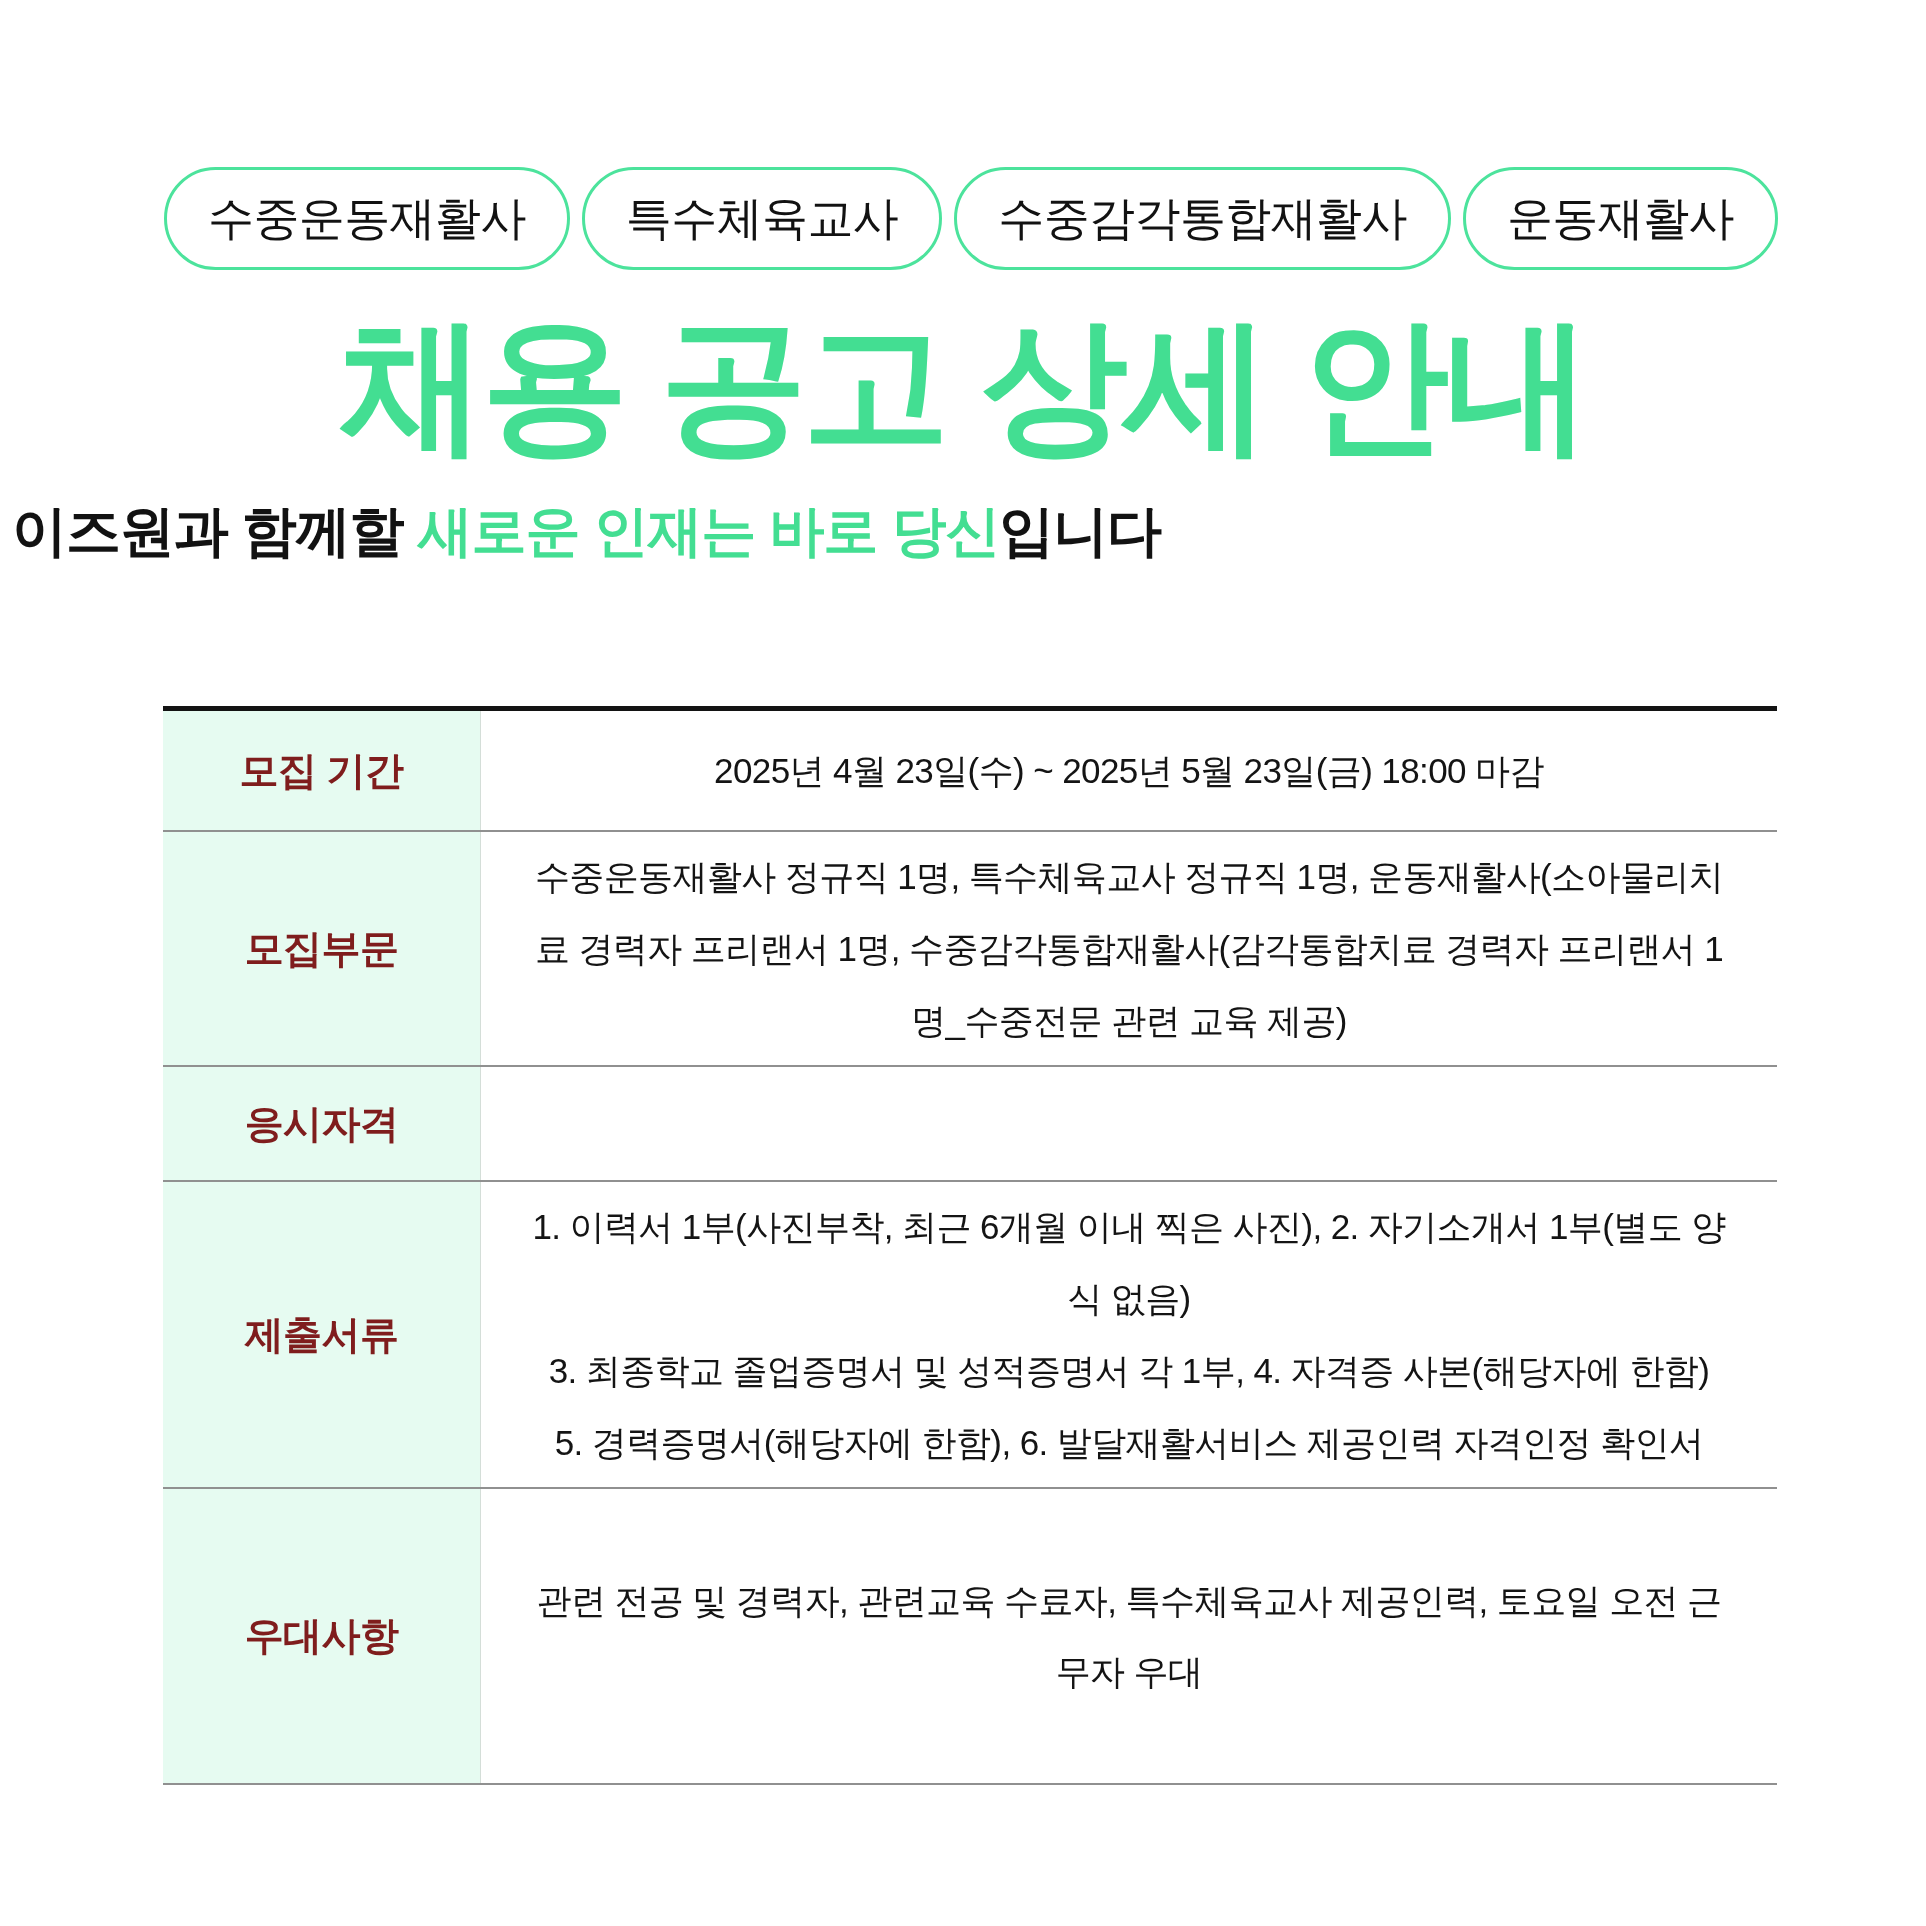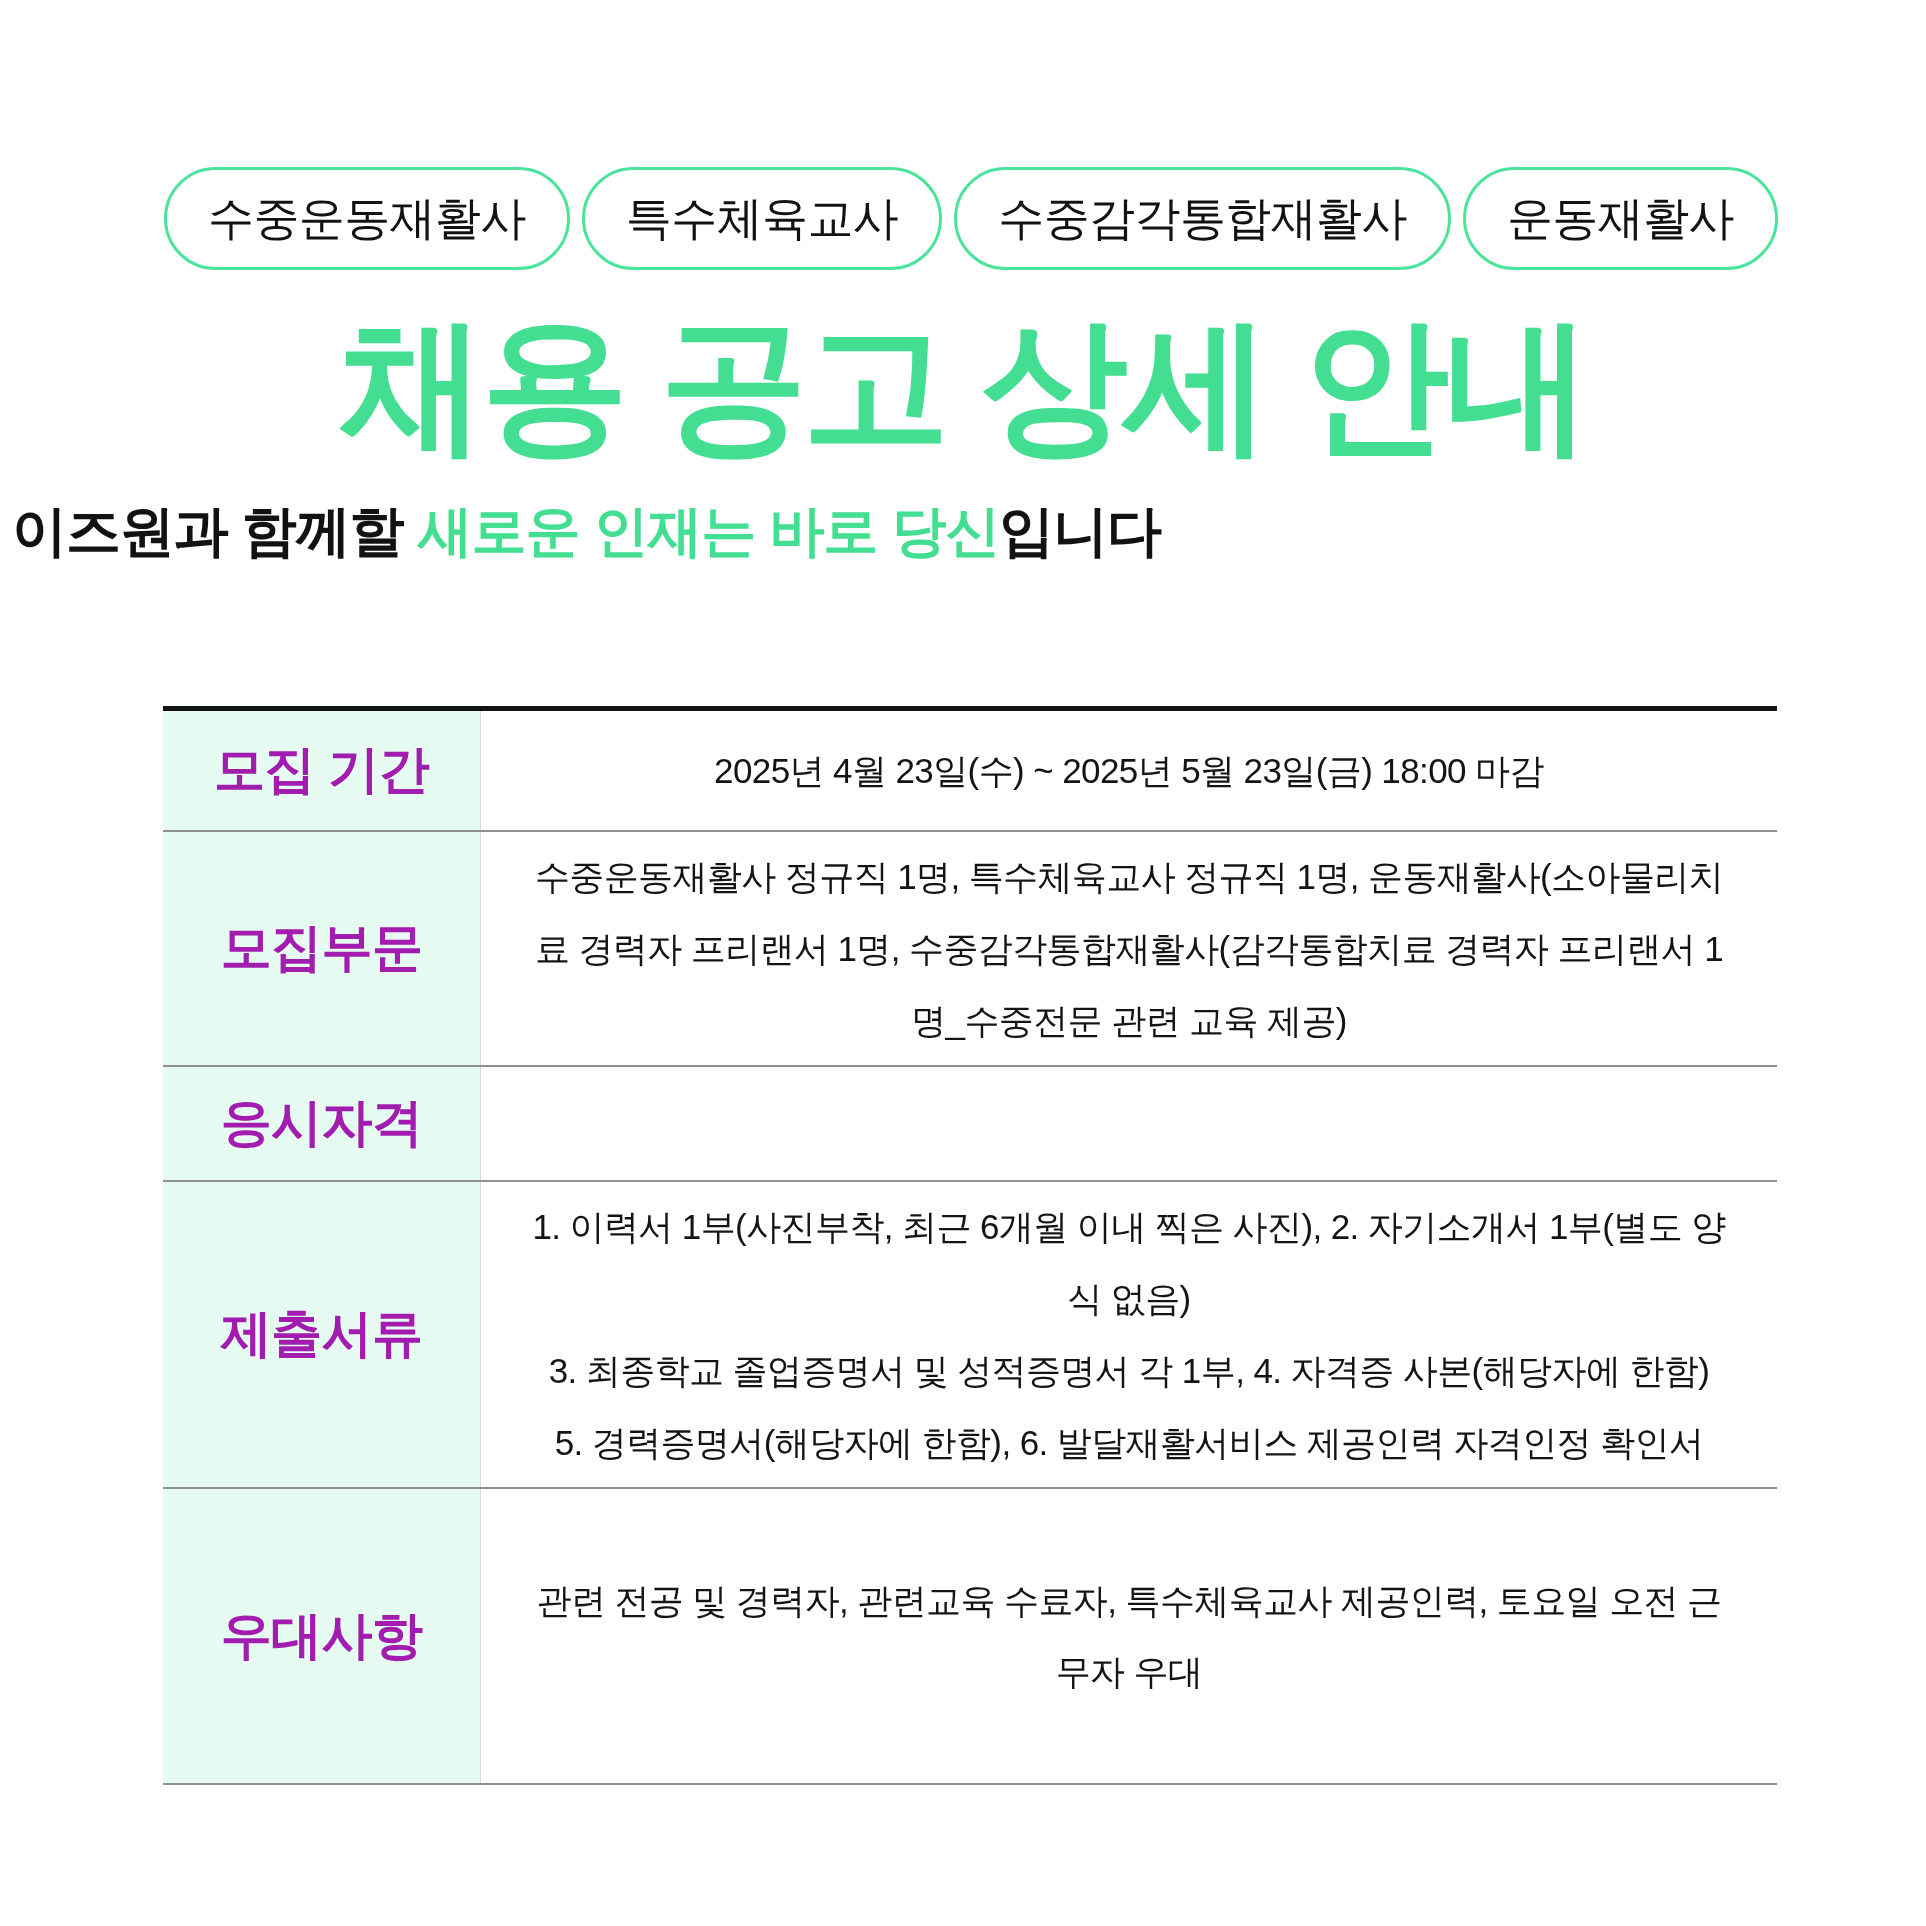--- a/index.html
+++ b/index.html
@@ -92,21 +92,21 @@
   .trow.r1 { min-height:196px; }
   .trow.r2 { min-height:115px; }
   .trow.r3 { min-height:304px; }
   .trow.r4 { min-height:296px; }
 
   .cell-label {
     width:318px;
     background:var(--label-bg,#E6FBF1);
     border-right:1.7px solid #d4ded8;
     display:flex; align-items:center; justify-content:center;
-    font-size:51px; font-weight:800; color:#a21caf;
+    font-size:39px; font-weight:800; color:#7f1d1d;
     letter-spacing:-0.6px;
     text-align:center;
   }
   .cell-content {
     flex:1;
     display:flex; flex-direction:column;
     align-items:center; justify-content:center;
     padding:9px 40px;
     font-size:35px;
     font-weight:500;

